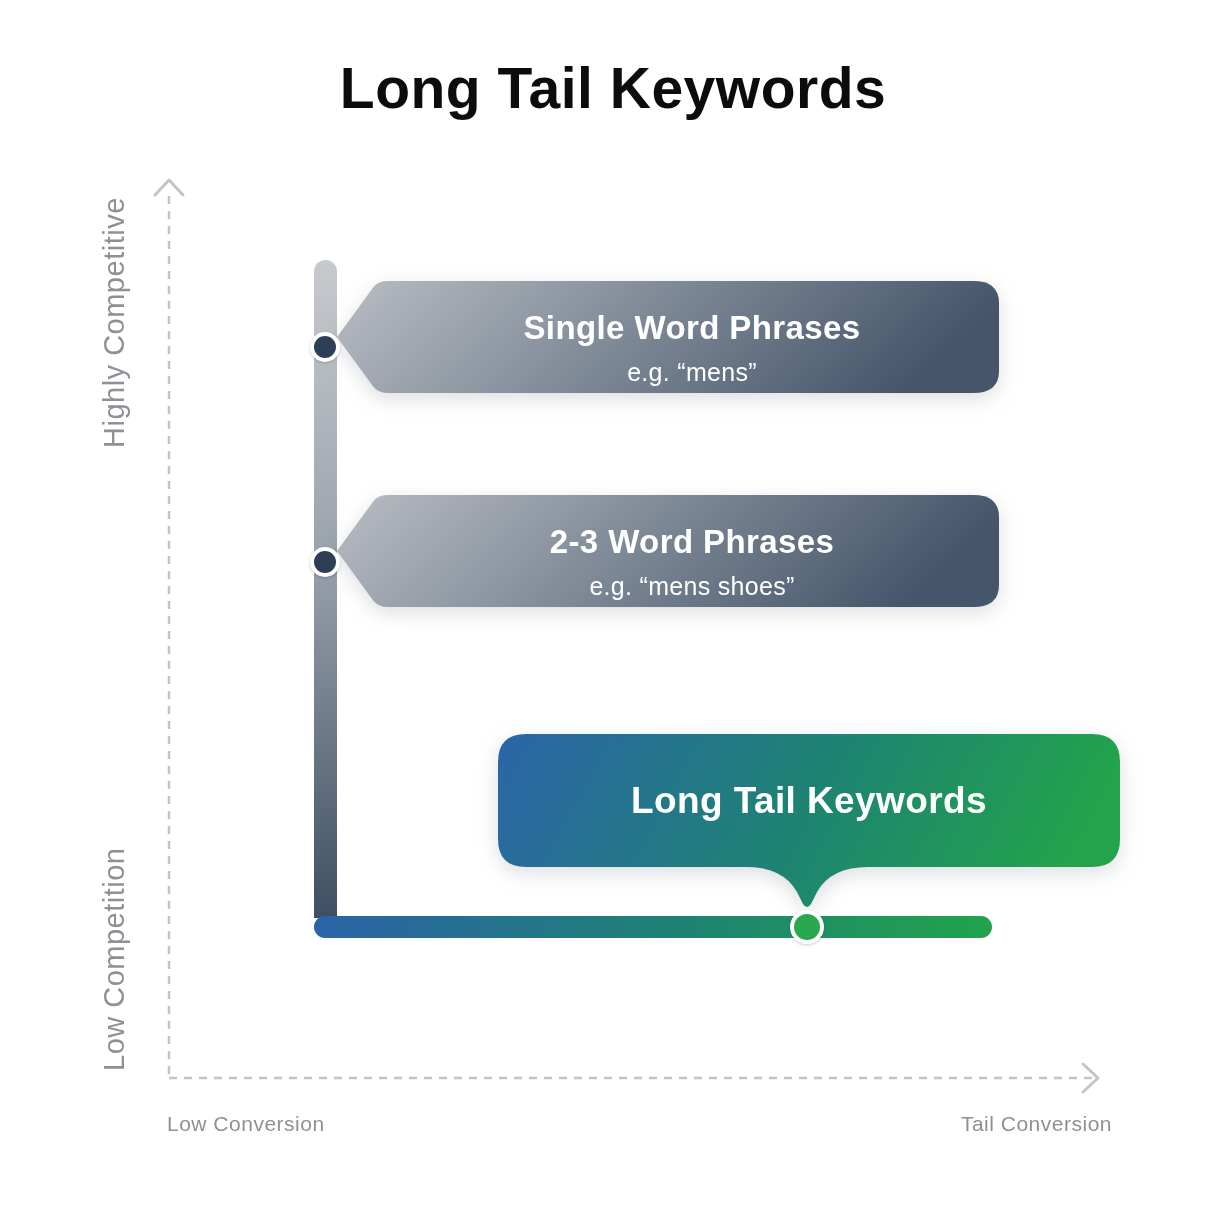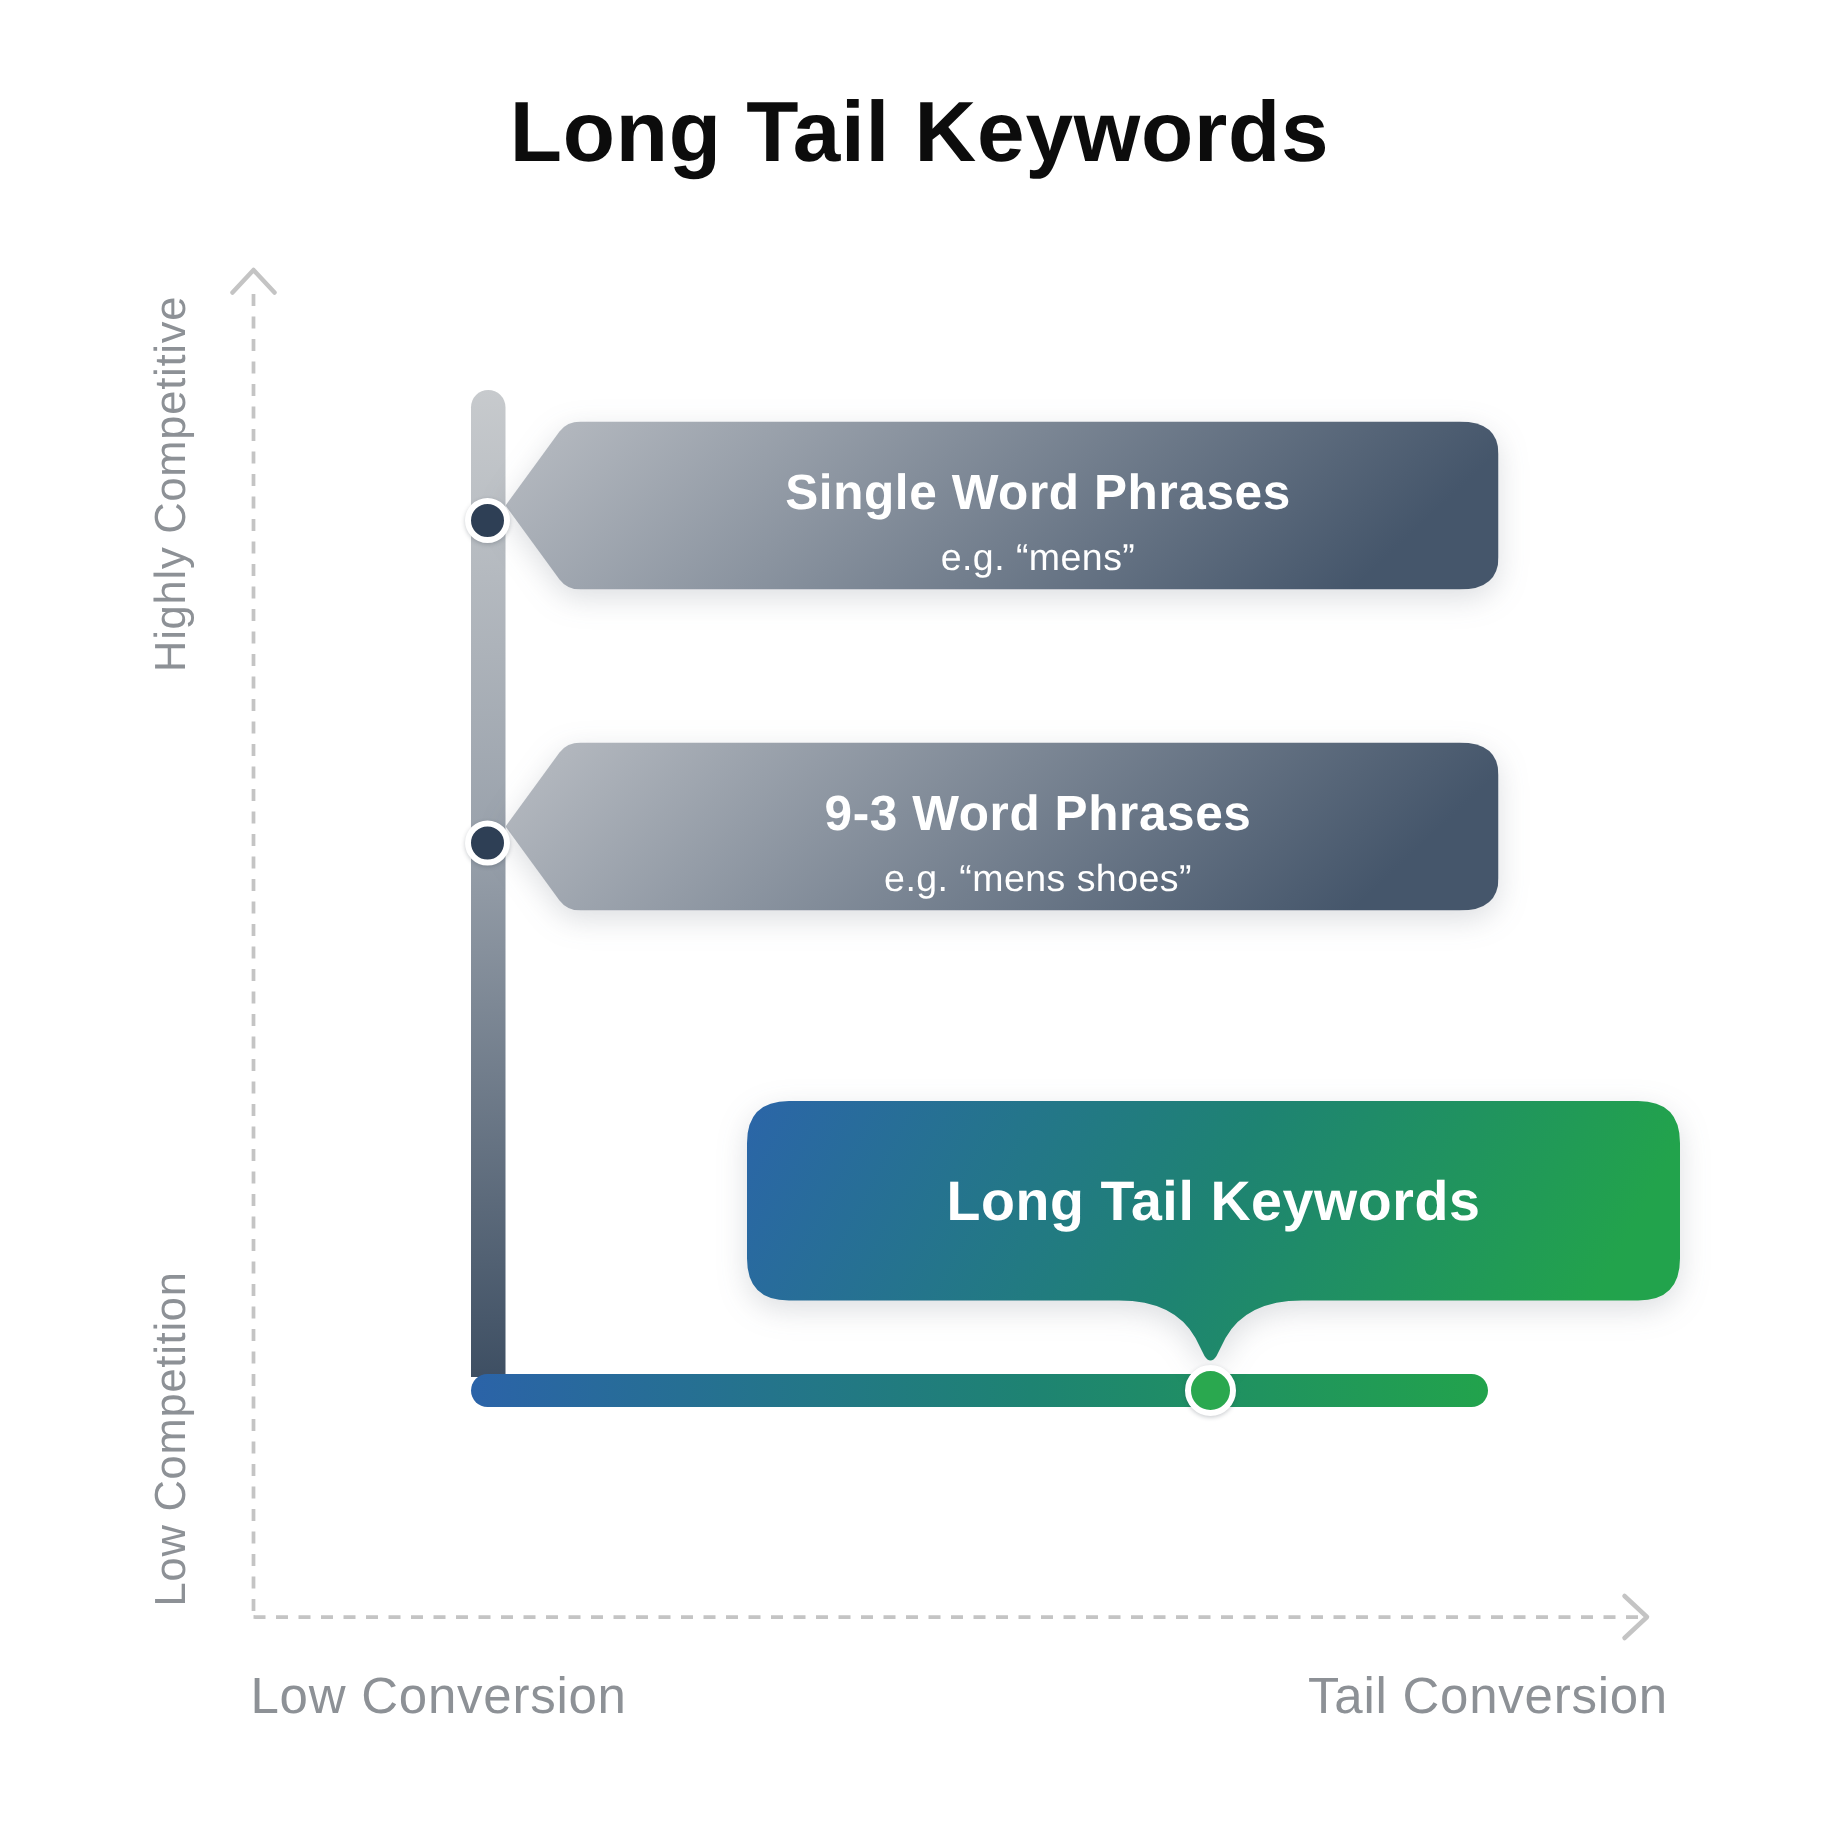--- a/index.html
+++ b/index.html
@@ -45,21 +45,21 @@
     color: #8d9196;
     letter-spacing: 0.5px;
     white-space: nowrap;
   }
   .y-label.top    { top: 183px; height: 280px; }
   .y-label.bottom { top: 838px; height: 242px; }
 
   .x-label {
     position: absolute;
     top: 1112px;
-    font-size: 34px;
+    font-size: 21px;
     color: #8d9196;
     letter-spacing: 0.5px;
     white-space: nowrap;
   }
   .x-label.left  { left: 167px; }
   .x-label.right { right: 114px; }
 
   
   .v-bar {
     position: absolute;
@@ -170,21 +170,21 @@
       <div class="c-title">Single Word Phrases</div>
       <div class="c-sub">e.g. “mens”</div>
     </div>
   </div>
 
   <div class="callout c2">
     <svg class="shape" viewBox="0 0 662 134" preserveAspectRatio="none">
       <path d="M 0 67 L 36 8 Q 41 0 50 0 L 636 0 Q 662 0 662 26 L 662 108 Q 662 134 636 134 L 50 134 Q 41 134 36 126 Z" fill="url(#grad-gray)"></path>
     </svg>
     <div class="txt">
-      <div class="c-title">9-3 Word Phrases</div>
+      <div class="c-title">2-3 Word Phrases</div>
       <div class="c-sub">e.g. “mens shoes”</div>
     </div>
   </div>
 
   <div class="callout c3">
     <svg class="shape" viewBox="0 0 622 179" preserveAspectRatio="none">
       <path d="M 28 0 L 594 0 Q 622 0 622 28 L 622 105 Q 622 133 594 133 L 370 133 Q 333 133 319 158 L 313 170 Q 309 176 305 170 L 299 158 Q 285 133 248 133 L 28 133 Q 0 133 0 105 L 0 28 Q 0 0 28 0 Z" fill="url(#grad-bluegreen)"></path>
     </svg>
     <div class="txt">
       <div class="c-title">Long Tail Keywords</div>

